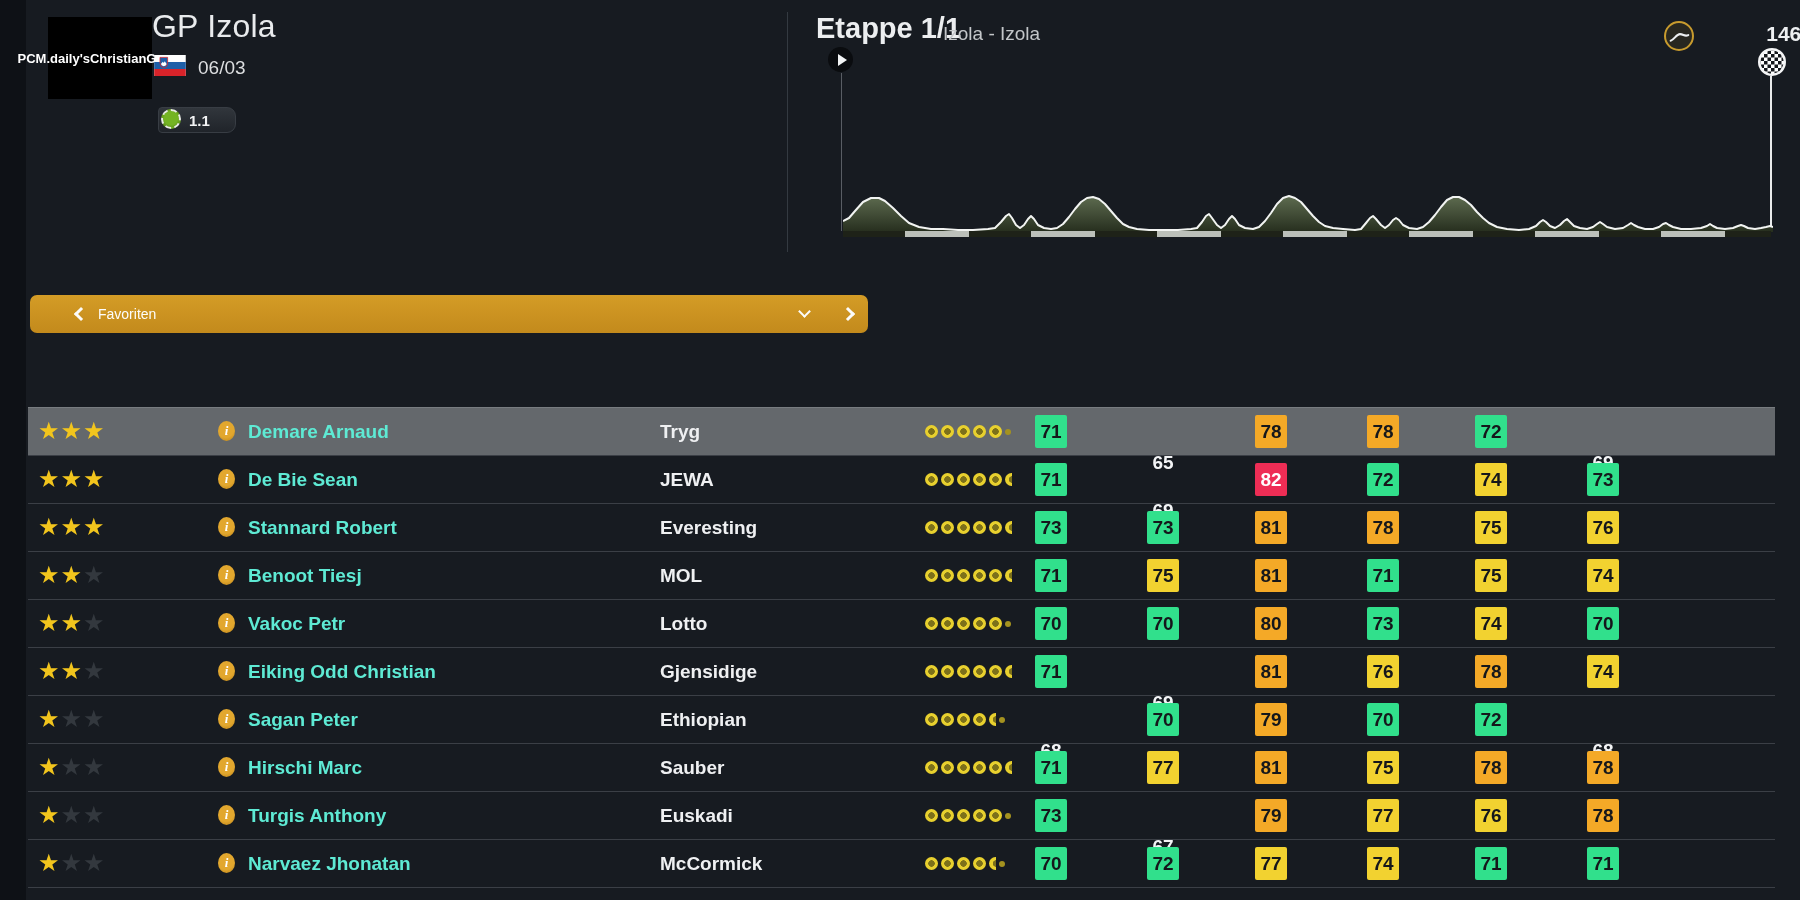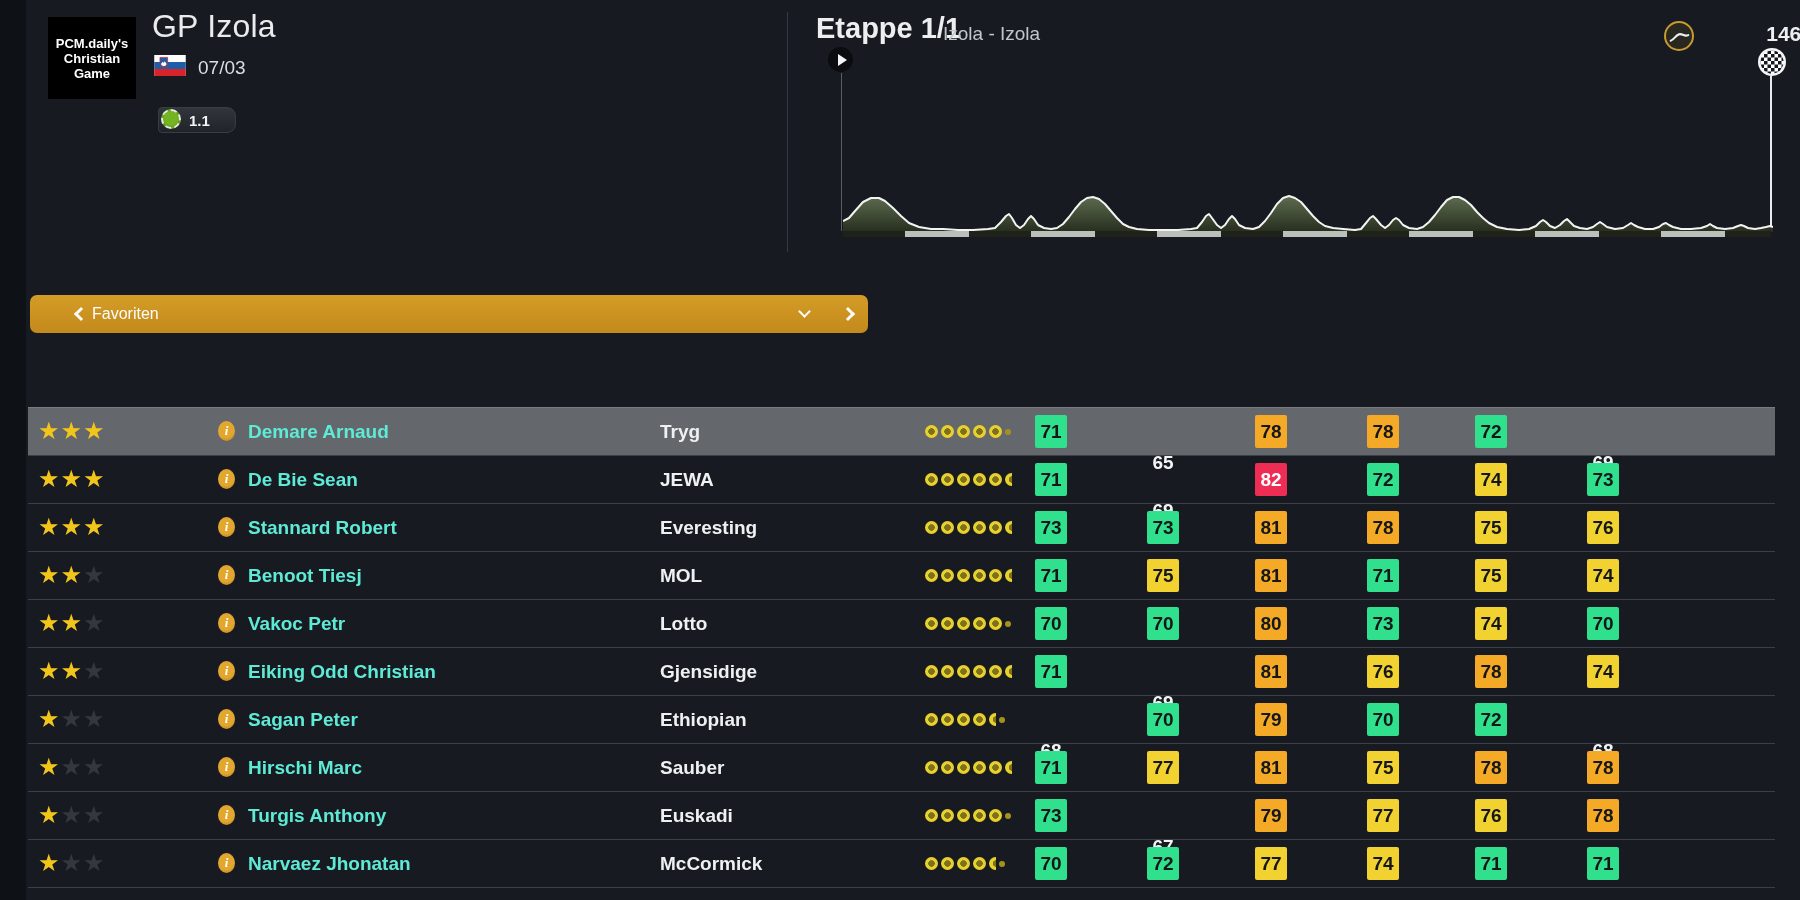--- a/index.html
+++ b/index.html
@@ -8,22 +8,22 @@
     background:#171b21; color:#e8eaec;
     font-family:"Liberation Sans","DejaVu Sans",sans-serif;
   }
   .abs { position:absolute; }
 
   
   .left-strip { left:0; top:0; width:26px; height:900px; background:#0e1116; }
 
   
   .race-logo {
-    left:48px; top:17px; width:88px; height:82px; background:#000;
-    display:flex; flex-direction:column; align-items:center; justify-content:center;
+    left:48px; top:17px; width:104px; height:82px; background:#000;
+    display:flex; align-items:center; justify-content:center;
     color:#fff; font-weight:700; font-size:13px; line-height:15px; text-align:center;
   }
   .race-title { left:152px; top:8px; font-size:32px; font-weight:300; color:#e9ebed; letter-spacing:0.2px; }
   .race-flag { left:154px; top:55px; width:32px; height:21px; }
   .race-date { left:198px; top:57px; font-size:19px; color:#dcdee0; }
   .cat-badge {
     left:158px; top:107px; height:24px; width:76px; border-radius:4px 9px 9px 4px;
     background:linear-gradient(#31363c,#20242a); border:1px solid #383d44;
     display:flex; align-items:center;
   }
@@ -59,21 +59,21 @@
     left:843px; top:231px; width:928px; height:6px;
     background:repeating-linear-gradient(90deg,#1e2218 0 62px,#bcc0ba 62px 126px);
   }
 
   
   .fav-bar {
     left:30px; top:295px; width:838px; height:38px; border-radius:7px;
     background:linear-gradient(#d49c26,#c38a1c);
     display:flex; align-items:center;
   }
-  .fav-label { margin-left:50px; font-size:16px; color:#fdfdfc;padding-left:12px; }
+  .fav-label { margin-left:68px; font-size:14px; color:#fdfdfc; }
   .chev { display:inline-block; width:10px; height:10px; border-left:3px solid #fbfbfa; border-bottom:3px solid #fbfbfa; box-sizing:border-box; }
   .chev-left  { position:absolute; left:46px;  top:14px; transform:rotate(45deg); }
   .chev-right { position:absolute; left:843px; top:14px; transform:rotate(225deg); }
   .chev-down  { position:absolute; left:800px; top:12px; transform:rotate(-45deg); width:9px; height:9px; border-width:2.5px; }
   .fav-bar .chev-right { left:813px; }
   .fav-bar .chev-down { left:770px; }
 
   
   .thead { left:0; top:366px; width:1800px; height:30px; font-size:18px; font-weight:700; color:#d4d7da; letter-spacing:0.2px; }
   .th { position:absolute; top:0; white-space:nowrap; }
@@ -131,21 +131,21 @@
 
   <svg class="abs race-flag" viewBox="0 0 33 22">
     <rect width="33" height="22" fill="#ffffff"></rect>
     <rect y="7.33" width="33" height="7.33" fill="#1f5fa8"></rect>
     <rect y="14.66" width="33" height="7.34" fill="#d8232a"></rect>
     <g transform="translate(6,2.5)">
       <path d="M0 0 H8 V6 Q8 10 4 11 Q0 10 0 6 Z" fill="#1f5fa8" stroke="#d8232a" stroke-width="0.8"></path>
       <path d="M1 7 L3 4.5 L4 6 L5 4 L7 7 Q6.5 8.8 4 9.4 Q1.5 8.8 1 7 Z" fill="#ffffff"></path>
     </g>
   </svg>
-  <div class="abs race-date">07/03</div>
+  <div class="abs race-date">06/03</div>
 
   <div class="abs cat-badge">
     <span class="cat-dot"></span>
     <span class="cat-label">1.1</span>
   </div>
 
   <div class="abs panel-divider"></div>
   <div class="abs stage-title">Etappe 1/1</div>
   <div class="abs stage-route">Izola - Izola</div>
 

